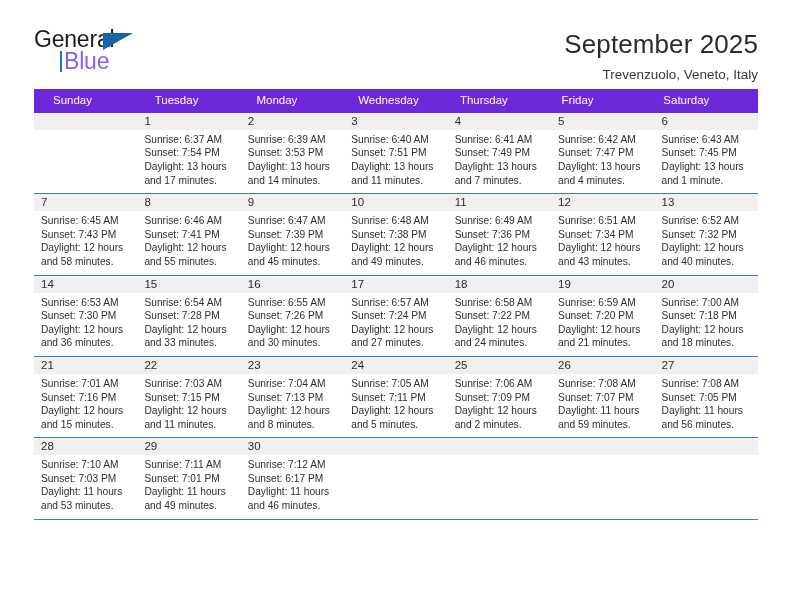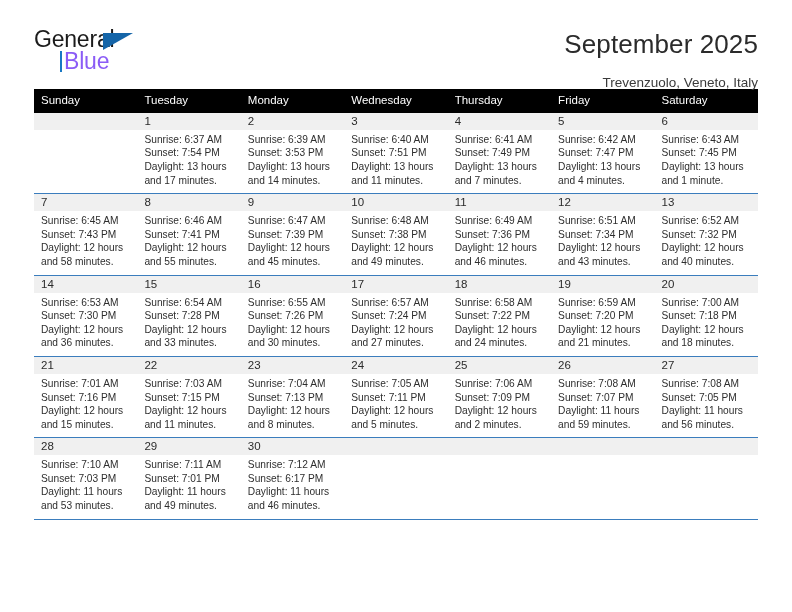--- a/index.html
+++ b/index.html
@@ -75,32 +75,33 @@
   .cal-title {
     font-size: 26px;
     color: #2b2b2b;
     font-weight: normal;
     line-height: 1.12;
     letter-spacing: 0.1px;
   }
   .cal-subtitle {
     font-size: 13.5px;
     color: #3a3a3a;
-    margin-top: 16px;
+    margin-top: 8px;
     line-height: 1.15;
   }
 
   
   .calendar {
     margin: 13px 34px 0 34px;
     width: 724px;
   }
   .weekday-row {
     display: flex;
-    background: #000000;
+    background: #6d28d9;
+    padding-left: 12px;
   }
   .weekday {
     flex: 1 1 0;
     color: #ffffff;
     font-size: 11.5px;
     padding: 5px 0 5px 7px;
     line-height: 1.2;
   }
 
   .week-row {

